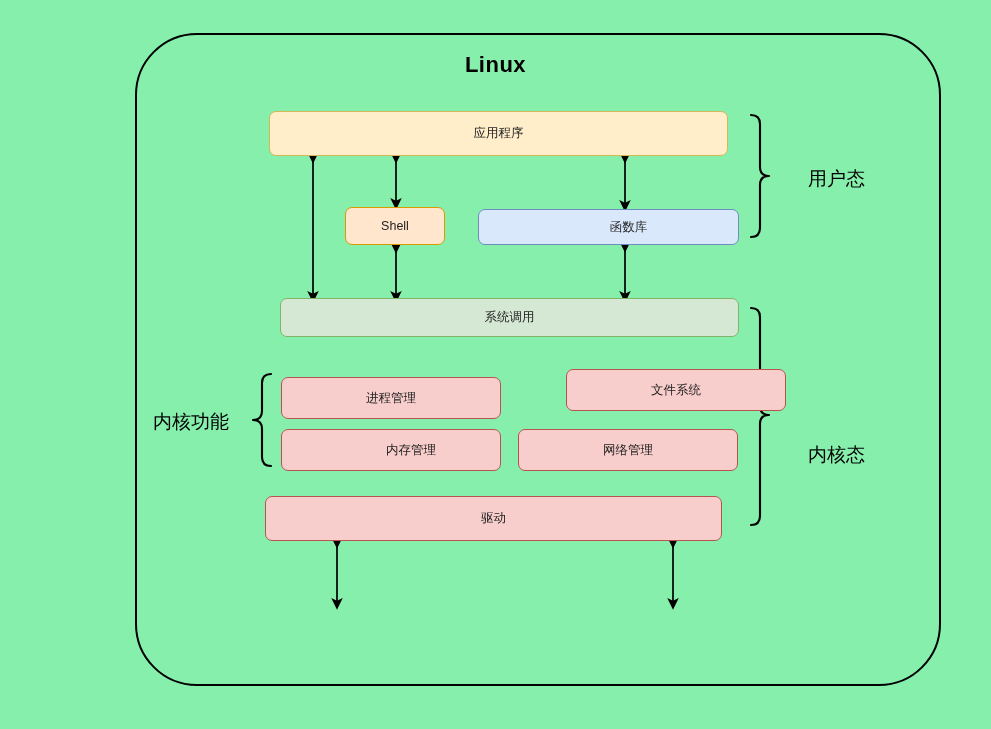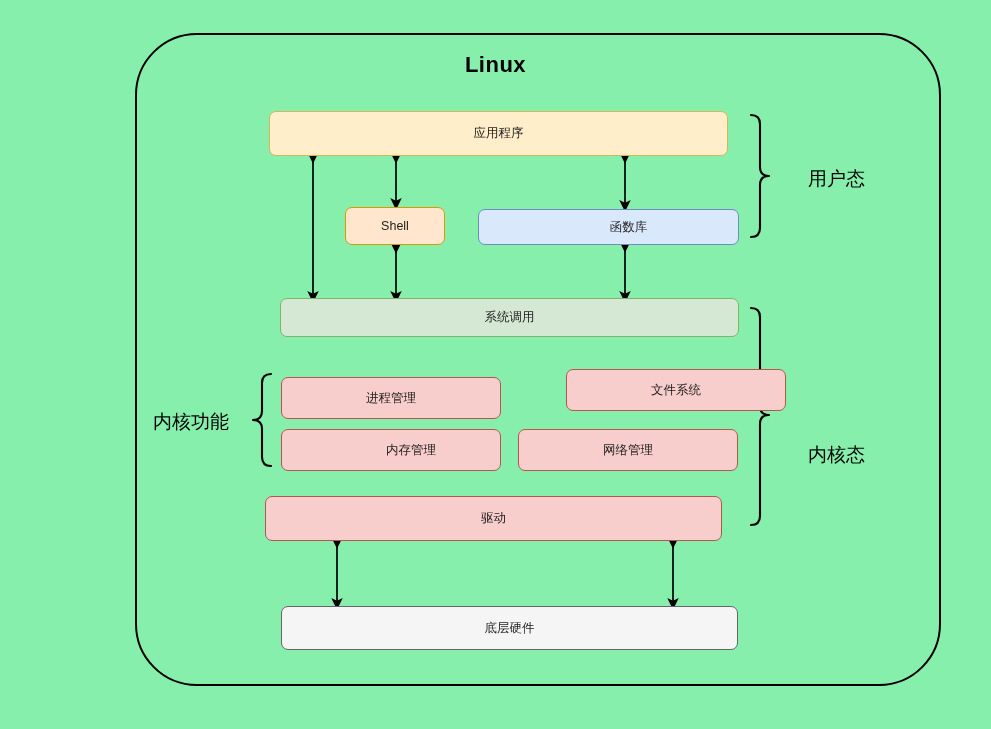--- a/index.html
+++ b/index.html
@@ -178,23 +178,20 @@
   </div>
 
   <div class="node node-kernel" style="left:518px; top:429px; width:220px; height:42px;justify-content:center;">
     <span>网络管理</span>
   </div>
 
   <div class="node node-kernel" style="left:265px; top:496px; width:457px; height:45px;text-align:right;">
     <span>驱动</span>
   </div>
 
-  <div class="node node-hw" style="left:281px; top:606px; width:457px; height:44px;">
-    <span>底层硬件</span>
-  </div>
 
   <div class="brace-label" style="left:808px; top:166px;">用户态</div>
 
   <div class="brace-label" style="left:808px; top:404px;margin-top:38px;">内核态</div>
 
   <div class="brace-label" style="left:153px; top:409px;">内核功能</div>
 
 </div>
 
 </body></html>

